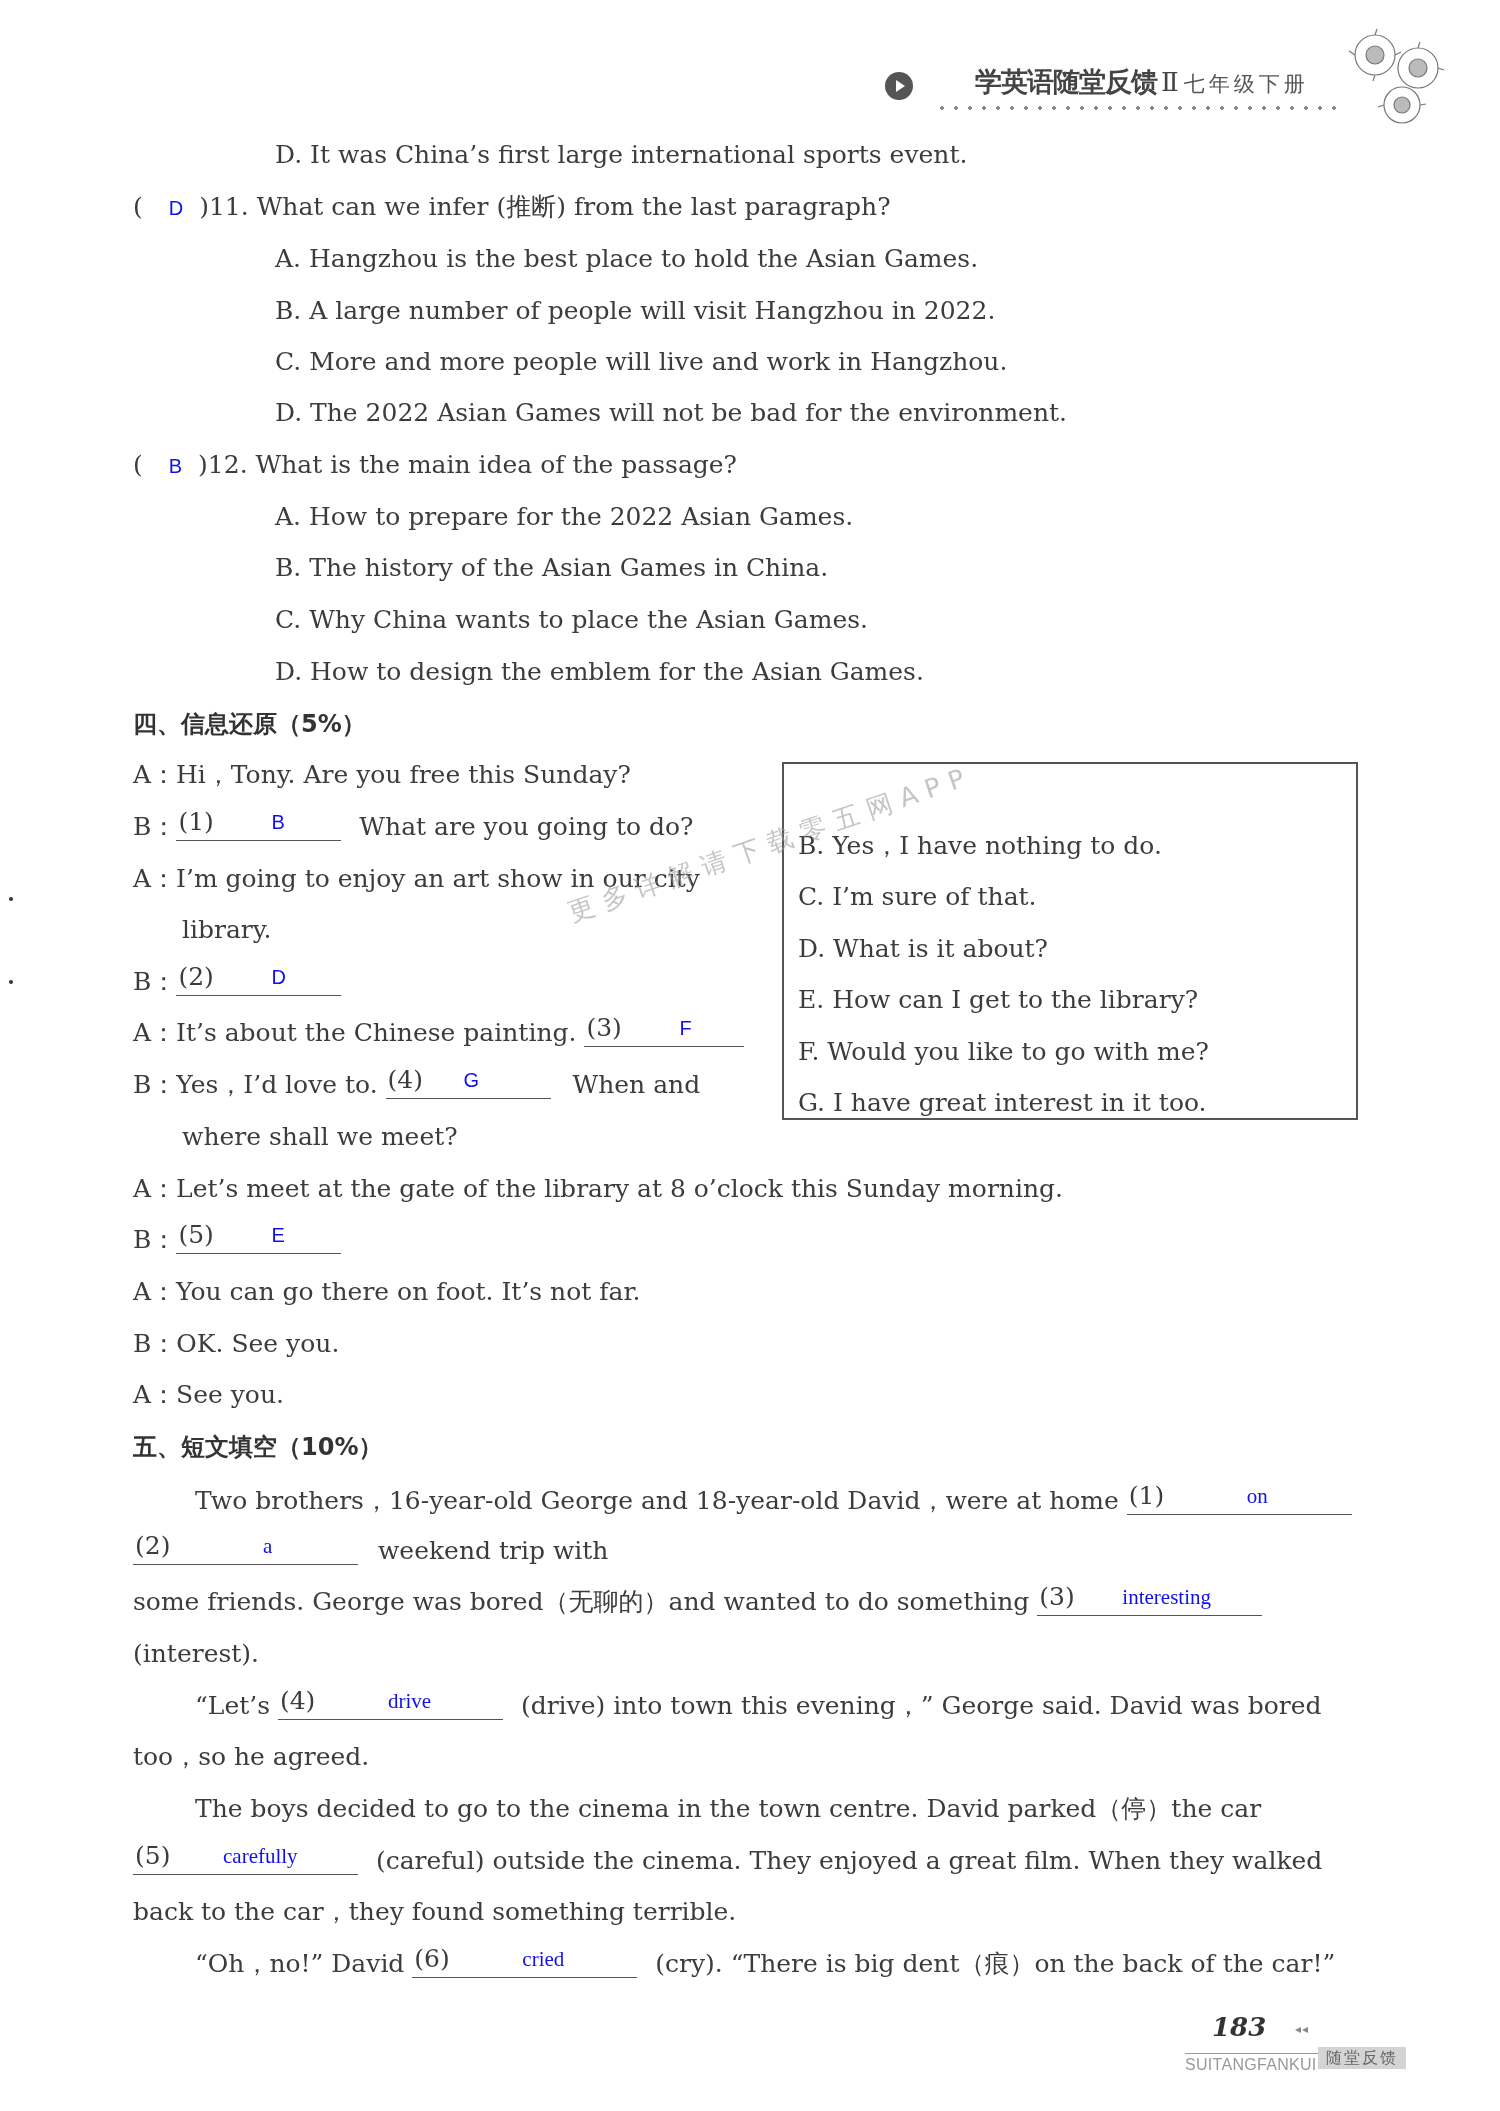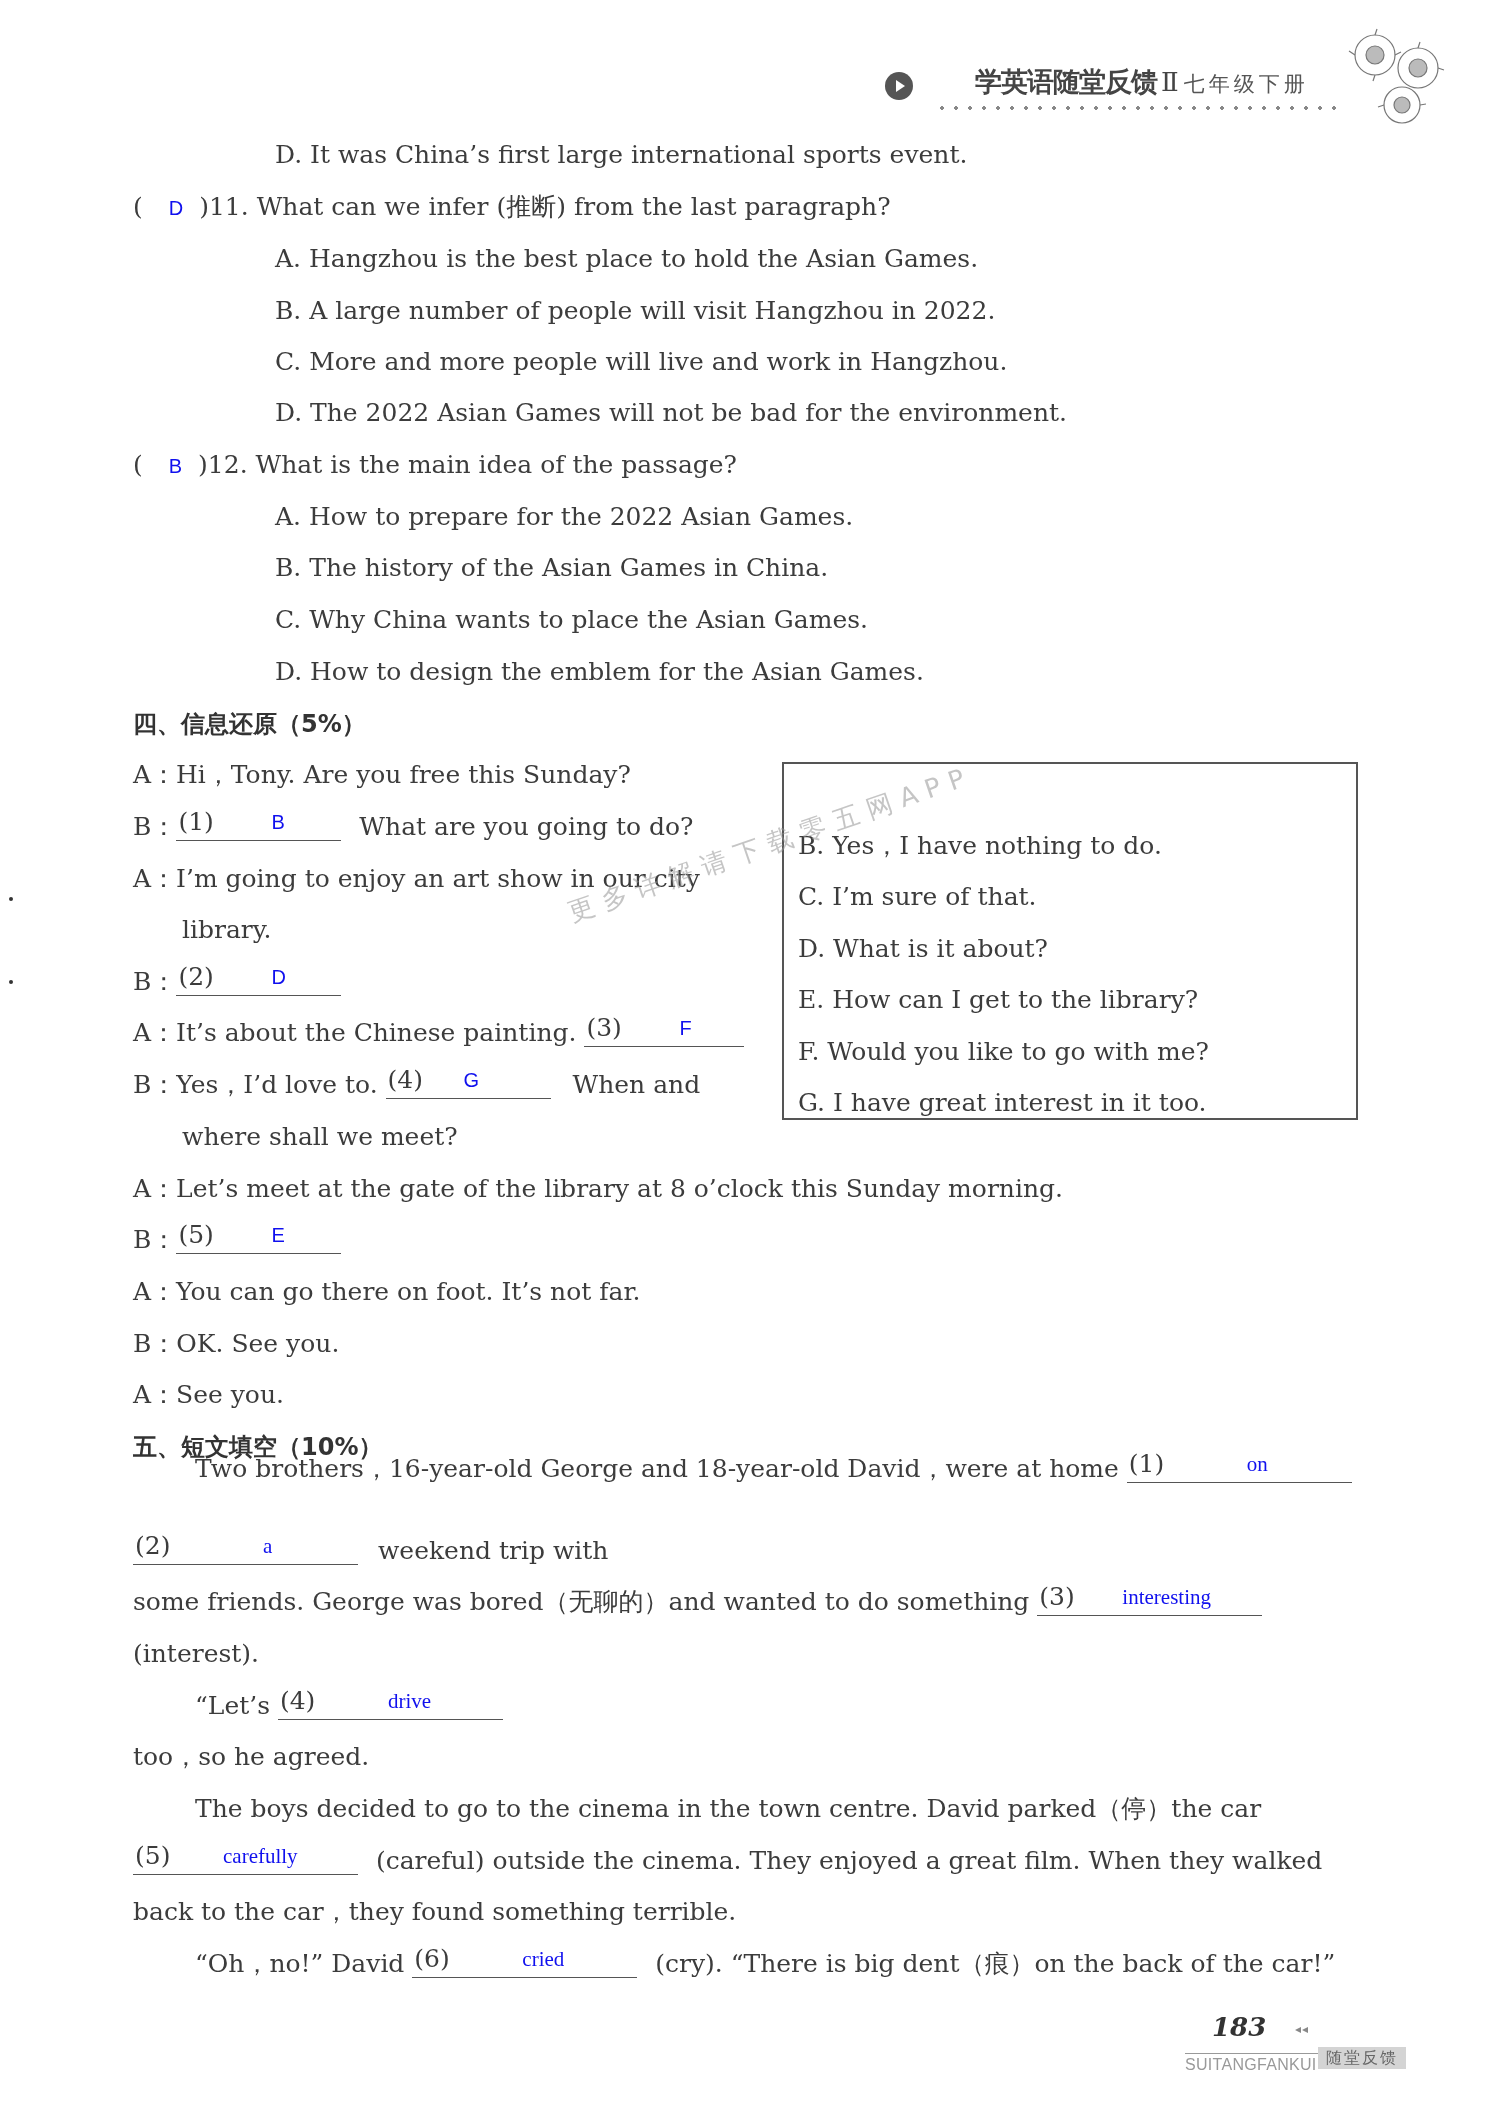--- a/index.html
+++ b/index.html
@@ -110,37 +110,38 @@
   <div class="opt" style="top:107px;">C. I’m sure of that.</div>
   <div class="opt" style="top:159px;">D. What is it about?</div>
   <div class="opt" style="top:262px;">F. Would you like to go with me?</div>
   <div class="opt" style="top:210px;">E. How can I get to the library?</div>
   <div class="opt" style="top:313px;">G. I have great interest in it too.</div>
 </div>
 <div class="abs watermark">更多详解请下载零五网APP</div>
 
 <div class="line heading" style="top:1421px; left:133px;">五、短文填空（10%）</div>
 
-<div class="line" style="top:1443px; left:195px;text-align:right;">
+<div class="line" style="top:1475px; left:195px;text-align:right;">
   <span>Two brothers，16-year-old George and 18-year-old David，were at home</span>
   <span class="blank" style="width:225px;"><span class="num">(1)</span><span class="fill ans-serif" style="left:120px;">on</span></span>
 </div>
 <div class="line" style="top:1525px; left:133px;">
   <span class="blank" style="width:225px;"><span class="num">(2)</span><span class="fill ans-serif" style="left:130px;">a</span></span>
   <span style="margin-left:12px;">weekend trip with</span>
 </div>
 <div class="line" style="top:1576px; left:133px;">
   <span>some friends. George was bored（无聊的）and wanted to do something</span>
   <span class="blank" style="width:225px;"><span class="num">(3)</span><span class="fill ans-serif" style="left:85px;">interesting</span></span>
 </div>
 <div class="line" style="top:1628px; left:133px;">(interest).</div>
 
 <div class="line" style="top:1680px; left:195px;">
   <span>“Let’s</span>
   <span class="blank" style="width:225px;"><span class="num">(4)</span><span class="fill ans-serif" style="left:110px;">drive</span></span>
+  <span style="margin-left:10px;">(drive) into town this evening，” George said. David was bored</span>
 </div>
 <div class="line" style="top:1731px; left:133px;">too，so he agreed.</div>
 
 <div class="line" style="top:1783px; left:195px;">The boys decided to go to the cinema in the town centre. David parked（停）the car</div>
 <div class="line" style="top:1835px; left:133px;">
   <span class="blank" style="width:225px;"><span class="num">(5)</span><span class="fill ans-serif" style="left:90px;">carefully</span></span>
   <span style="margin-left:10px;">(careful) outside the cinema. They enjoyed a great film. When they walked</span>
 </div>
 <div class="line" style="top:1886px; left:133px;">back to the car，they found something terrible.</div>
 

